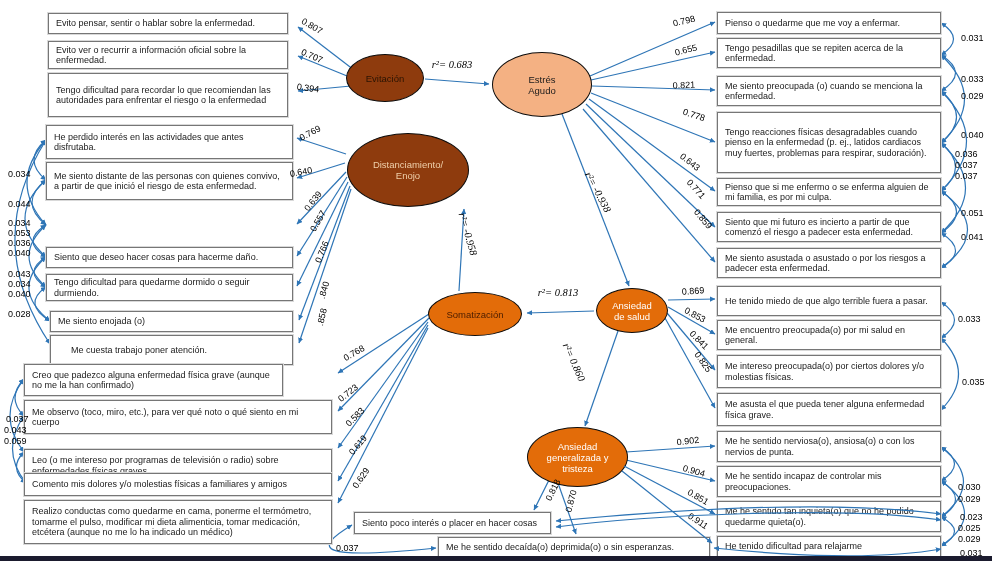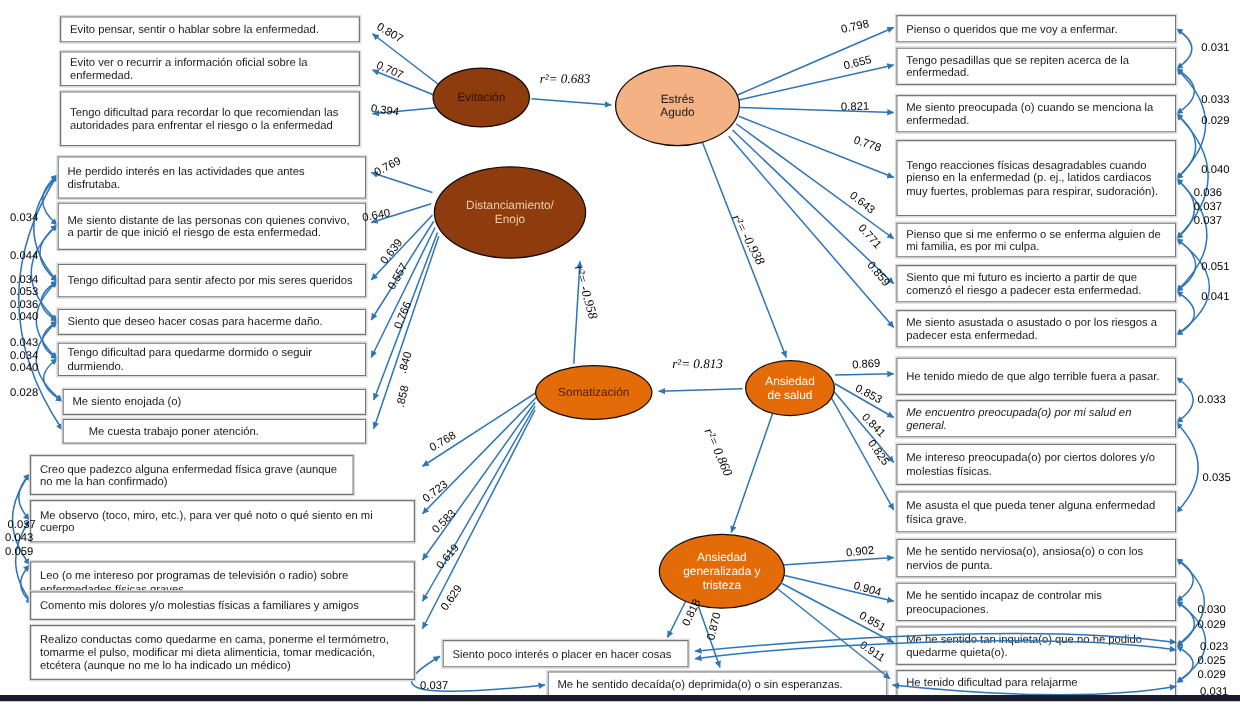--- a/index.html
+++ b/index.html
@@ -131,42 +131,41 @@
   <div class="ov or" style="left:527px;top:427px;width:101px;height:60px;color:#fff;">Ansiedad
 generalizada y
 tristeza</div>
 
   <div class="bx" style="left:48px;top:13px;width:240px;height:21px;">Evito pensar, sentir o hablar sobre la enfermedad.</div>
   <div class="bx" style="left:48px;top:41px;width:240px;height:28px;">Evito ver o recurrir a información oficial sobre la enfermedad.</div>
   <div class="bx" style="left:48px;top:73px;width:240px;height:44px;">Tengo dificultad para recordar lo que recomiendan las autoridades para enfrentar el riesgo o la enfermedad</div>
 
   <div class="bx" style="left:46px;top:125px;width:247px;height:34px;">He perdido interés en las actividades que antes disfrutaba.</div>
   <div class="bx" style="left:46px;top:162px;width:247px;height:38px;">Me siento distante de las personas con quienes convivo, a partir de que inició el riesgo de esta enfermedad.</div>
-  <div class="bx" style="left:46px;top:211px;width:247px;height:27px;">Tengo dificultad para sentir afecto por mis seres queridos</div>
   <div class="bx" style="left:46px;top:247px;width:247px;height:21px;">Siento que deseo hacer cosas para hacerme daño.</div>
   <div class="bx" style="left:46px;top:274px;width:247px;height:27px;">Tengo dificultad para quedarme dormido o seguir durmiendo.</div>
   <div class="bx" style="left:50px;top:311px;width:243px;height:21px;">Me siento enojada (o)</div>
-  <div class="bx" style="left:50px;top:335px;width:243px;height:20px;padding-left:20px;">Me cuesta trabajo poner atención.</div>
+  <div class="bx" style="left:50px;top:335px;width:243px;height:30px;padding-left:20px;">Me cuesta trabajo poner atención.</div>
 
   <div class="bx" style="left:24px;top:364px;width:259px;height:32px;">Creo que padezco alguna enfermedad física grave (aunque no me la han confirmado)</div>
   <div class="bx" style="left:24px;top:400px;width:308px;height:34px;">Me observo (toco, miro, etc.), para ver qué noto o qué siento en mi cuerpo</div>
   <div class="bx" style="left:24px;top:437px;width:308px;height:33px;margin-top:12px;">Leo (o me intereso por programas de televisión o radio) sobre enfermedades físicas graves</div>
   <div class="bx" style="left:24px;top:473px;width:308px;height:23px;">Comento mis dolores y/o molestias físicas a familiares y amigos</div>
   <div class="bx" style="left:24px;top:500px;width:308px;height:44px;">Realizo conductas como quedarme en cama, ponerme el termómetro, tomarme el pulso, modificar mi dieta alimenticia, tomar medicación, etcétera (aunque no me lo ha indicado un médico)</div>
 
-  <div class="bx" style="left:717px;top:12px;width:224px;height:22px;">Pienso o  queridos que me voy a enfermar.</div>
+  <div class="bx" style="left:717px;top:12px;width:224px;height:22px;">Pienso o  quedarme que me voy a enfermar.</div>
   <div class="bx" style="left:717px;top:38px;width:224px;height:30px;">Tengo pesadillas que se repiten acerca de la enfermedad.</div>
   <div class="bx" style="left:717px;top:76px;width:224px;height:30px;">Me siento preocupada (o) cuando se menciona la enfermedad.</div>
   <div class="bx" style="left:717px;top:112px;width:224px;height:61px;">Tengo reacciones físicas desagradables cuando pienso en la enfermedad (p. ej., latidos cardiacos muy fuertes, problemas para respirar, sudoración).</div>
   <div class="bx" style="left:717px;top:178px;width:224px;height:28px;">Pienso que si me enfermo o se enferma alguien de mi familia, es por mi culpa.</div>
   <div class="bx" style="left:717px;top:212px;width:224px;height:30px;">Siento que mi futuro es incierto a partir de que comenzó el riesgo a padecer esta enfermedad.</div>
   <div class="bx" style="left:717px;top:248px;width:224px;height:30px;">Me siento asustada o asustado o por los riesgos a padecer esta enfermedad.</div>
 
   <div class="bx" style="left:717px;top:286px;width:224px;height:30px;">He tenido miedo de que algo terrible fuera a pasar.</div>
-  <div class="bx" style="left:717px;top:320px;width:224px;height:30px;font-style:italic;">Me encuentro preocupada(o) por mi salud en general.</div>
+  <div class="bx" style="left:717px;top:320px;width:224px;height:30px;">Me encuentro preocupada(o) por mi salud en general.</div>
   <div class="bx" style="left:717px;top:355px;width:224px;height:33px;">Me intereso preocupada(o) por ciertos dolores y/o molestias físicas.</div>
   <div class="bx" style="left:717px;top:393px;width:224px;height:33px;">Me asusta el que pueda tener alguna enfermedad física grave.</div>
 
   <div class="bx" style="left:717px;top:431px;width:224px;height:31px;">Me he sentido nerviosa(o), ansiosa(o) o con los nervios de punta.</div>
   <div class="bx" style="left:717px;top:466px;width:224px;height:31px;">Me he sentido incapaz de controlar mis preocupaciones.</div>
   <div class="bx" style="left:717px;top:501px;width:224px;height:31px;">Me he sentido tan inquieta(o) que no he podido quedarme quieta(o).</div>
   <div class="bx" style="left:717px;top:536px;width:224px;height:21px;">He tenido dificultad para relajarme</div>
 
   <div class="bx" style="left:354px;top:512px;width:197px;height:22px;">Siento poco interés o placer en hacer cosas</div>
   <div class="bx" style="left:438px;top:537px;width:272px;height:21px;">Me he sentido decaída(o) deprimida(o) o sin esperanzas.</div>

